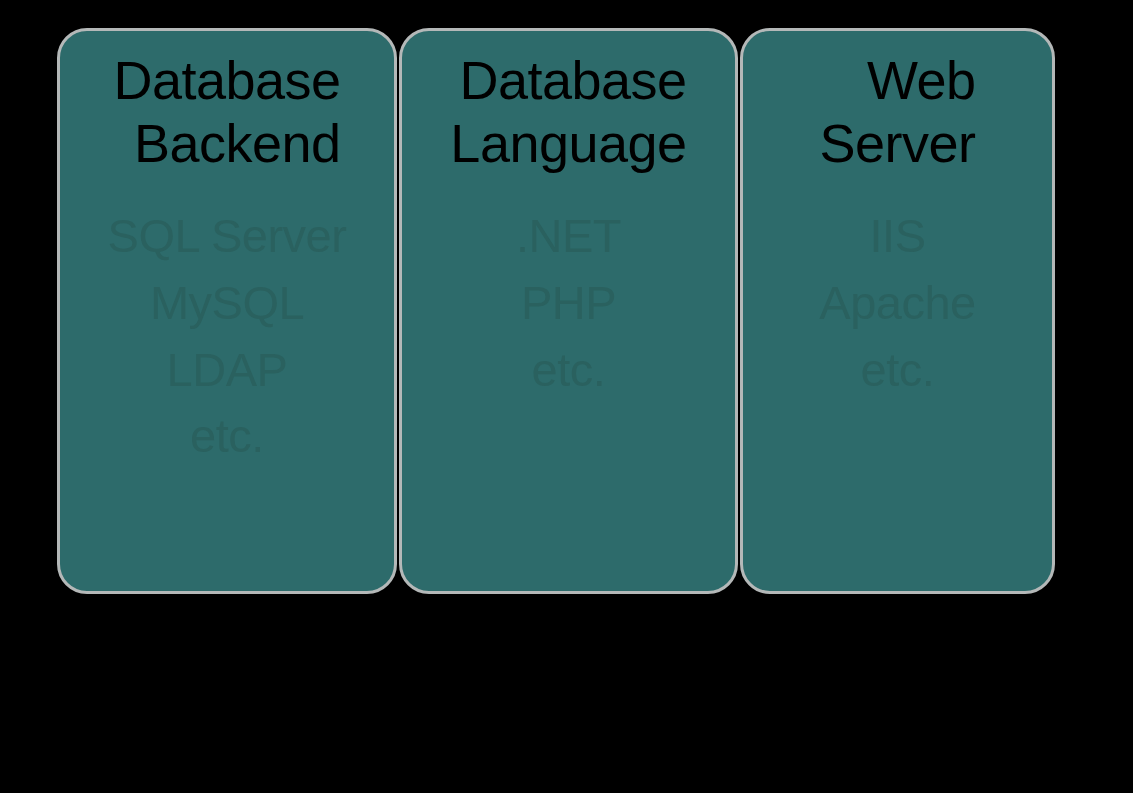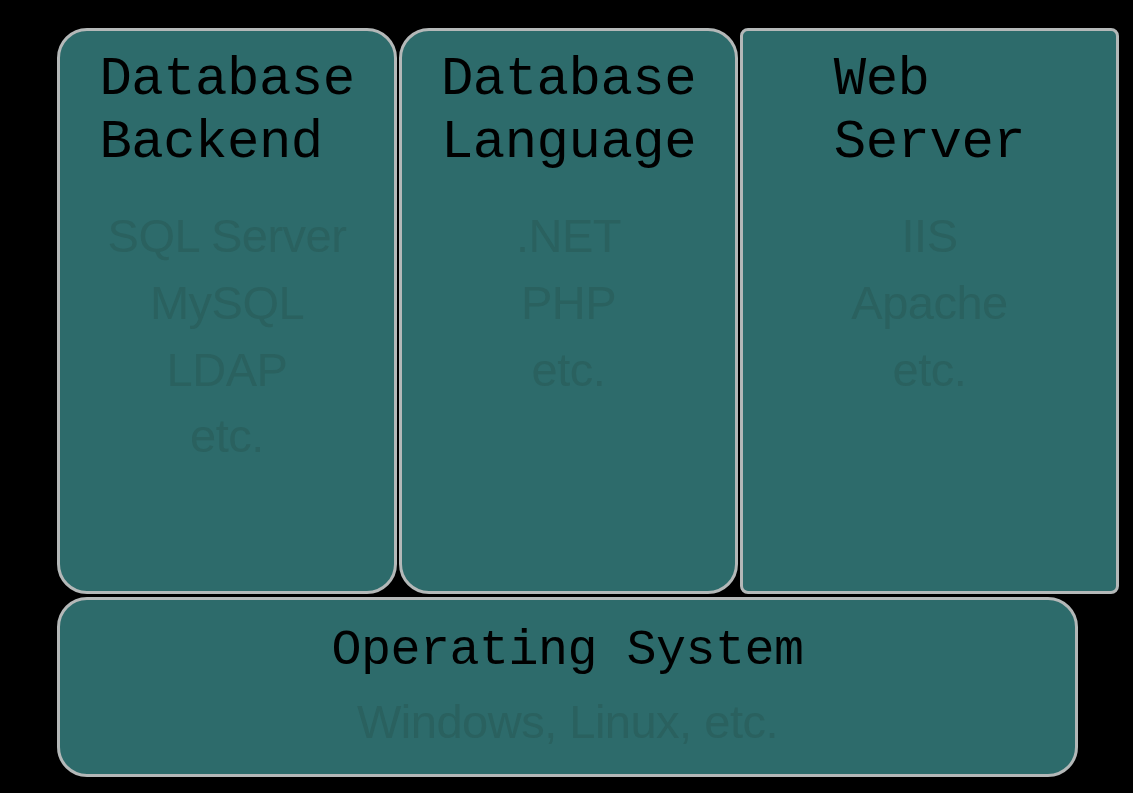--- a/index.html
+++ b/index.html
@@ -35,43 +35,42 @@
   
   .column {
     top: 28px;
     height: 566px;
     border-radius: 30px;
     padding-top: 18px;
   }
 
   #column-database { left: 57px;  width: 340px; }
   #column-scripting { left: 399px; width: 339px; }
-  #column-webserver { left: 740px; width: 379px; border-radius: 8px; }
+  #column-webserver { left: 740px; width: 315px; }
 
   
   #panel-operating-system {
     left: 57px;
     top: 597px;
     width: 1021px;
     height: 180px;
     border-radius: 30px;
     padding-top: 26px;
   }
 
   
   .panel-title {
     color: #000000;
     font-size: 54px;
     line-height: 1.16;
     font-weight: 400;
-    text-align: left;
+    text-align: right;
     letter-spacing: -0.5px;
     white-space: pre-line;
     margin: 0;
-    font-family: Liberation Mono, monospace;
   }
 
   #panel-operating-system .panel-title {
     font-size: 50px;
     line-height: 1.0;
   }
 
   .panel-examples {
     color: #2a615f;
     font-size: 47px;
@@ -116,18 +115,14 @@
   </div>
 
   <div class="panel column" id="column-webserver">
     <div class="panel-title">Web
 Server</div>
     <div class="panel-examples">IIS
 Apache
 etc.</div>
   </div>
 
-  <div class="panel" id="panel-operating-system">
-    <div class="panel-title">Operating System</div>
-    <div class="panel-examples">Windows, Linux, etc.</div>
-  </div>
 
 </div>
 
 </body></html>

